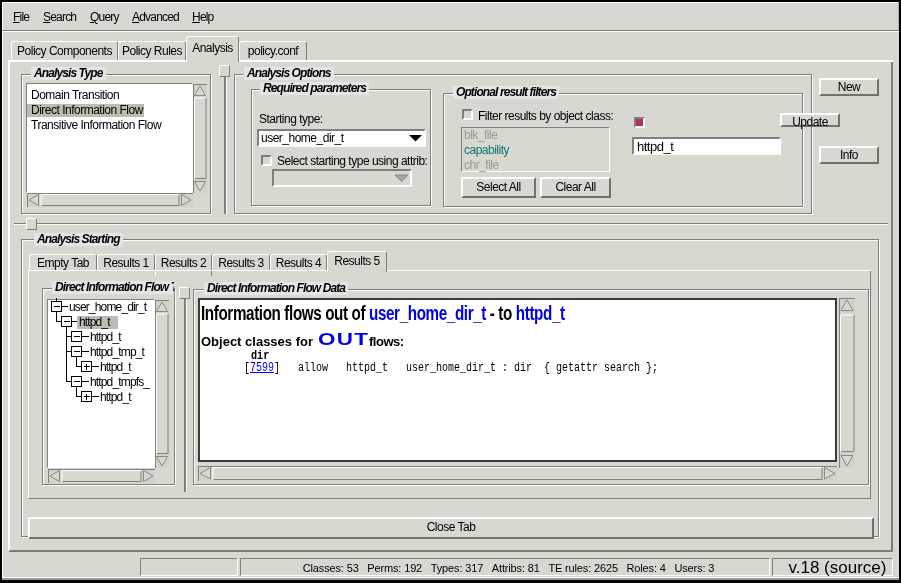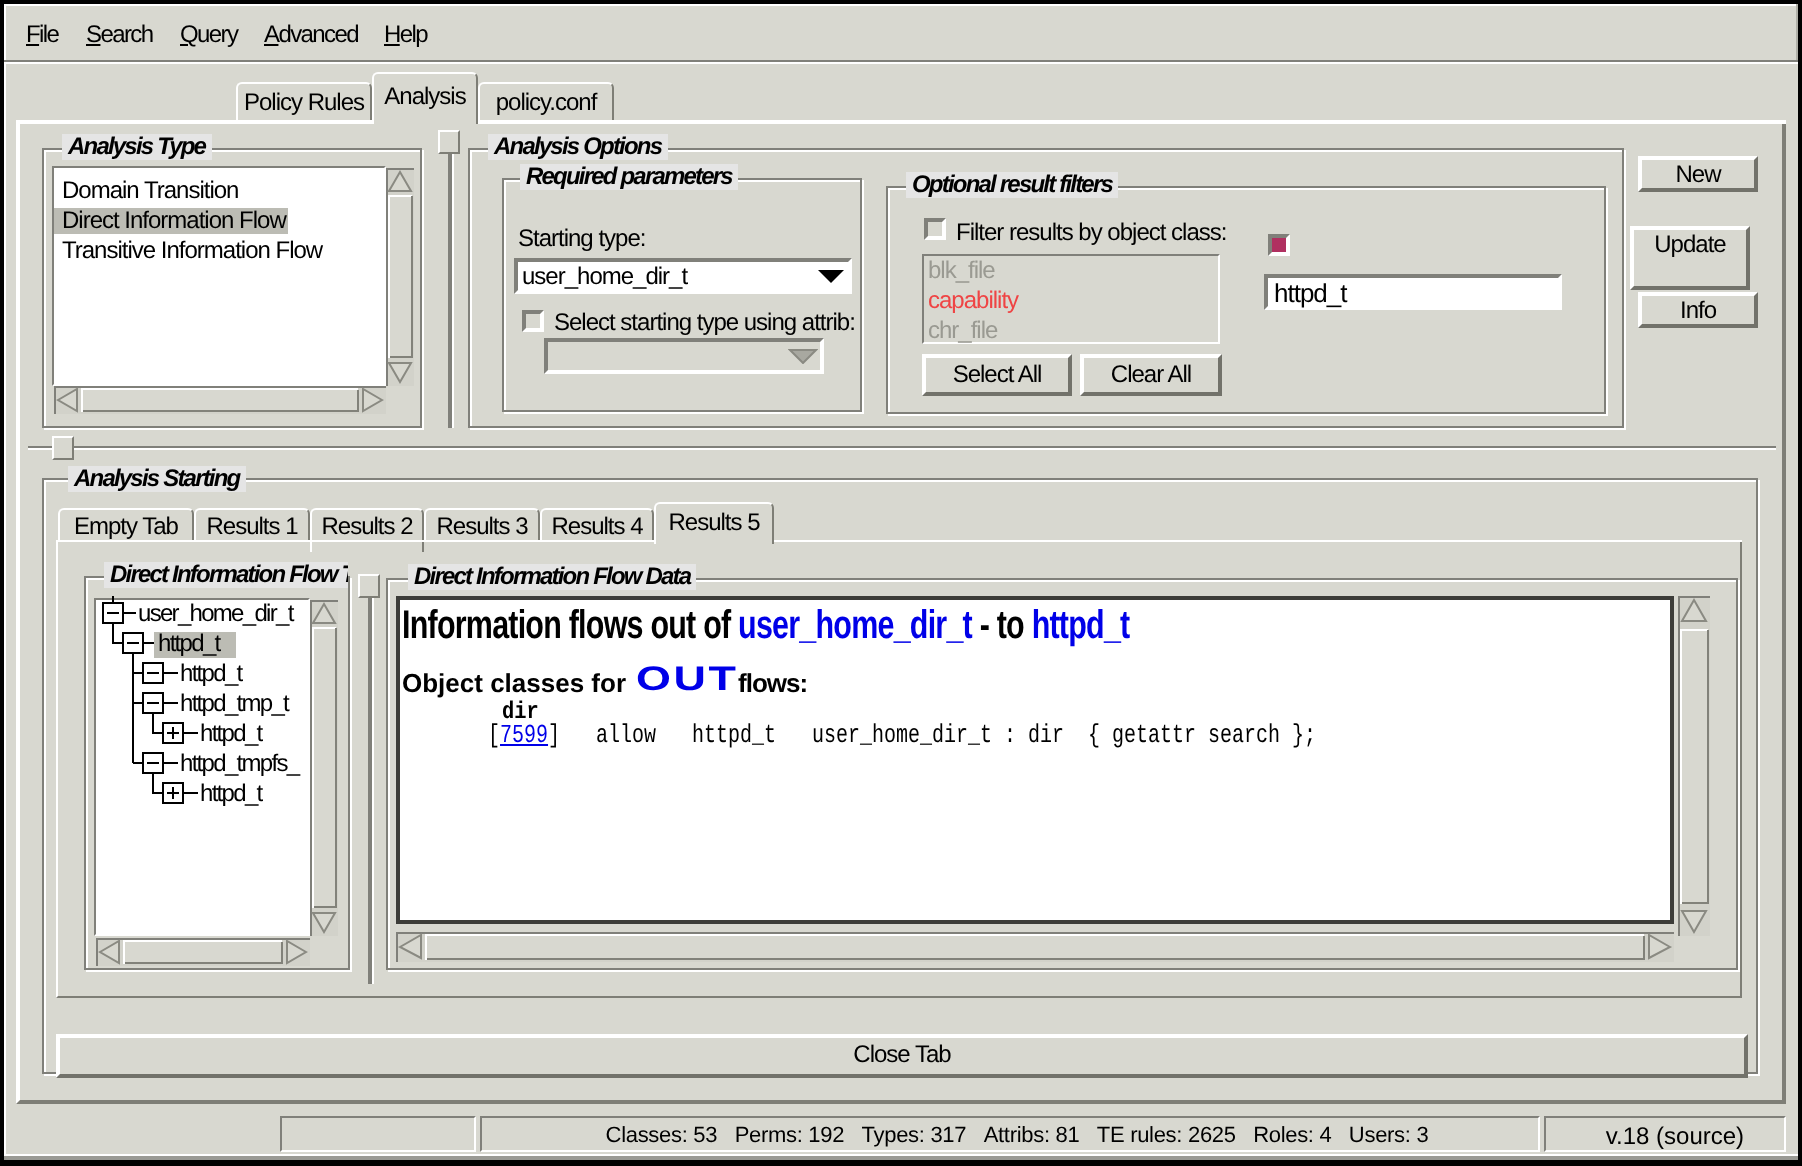--- a/index.html
+++ b/index.html
@@ -36,20 +36,21 @@
 
  <div class="abs" style="left:2px;top:2px;width:897px;height:29px;background:#d8d8d0;border-bottom:1px solid #80807a;box-shadow:0 1px 0 #fff, inset -1px 0 0 #b0b0a8, inset 1px 1px 0 #fff;"></div>
  <div class="abs mnu" style="left:13px;top:10px;"><u>F</u>ile</div>
  <div class="abs mnu" style="left:43px;top:10px;"><u>S</u>earch</div>
  <div class="abs mnu" style="left:90px;top:10px;"><u>Q</u>uery</div>
  <div class="abs mnu" style="left:132px;top:10px;"><u>A</u>dvanced</div>
  <div class="abs mnu" style="left:192px;top:10px;"><u>H</u>elp</div>
 
  <div class="abs" style="left:8px;top:60px;width:885px;height:492px;background:#d8d8d0;border:2px solid;border-color:#fff #7e7e76 #7e7e76 #fff;"></div>
 
+ <div class="tab" style="left:11px;top:41px;width:107px;height:20px;line-height:19px;">Policy Components</div>
  <div class="tab" style="left:118px;top:41px;width:68px;height:20px;line-height:19px;">Policy Rules</div>
  <div class="tab" style="left:239px;top:41px;width:68px;height:20px;line-height:19px;">policy.conf</div>
  <div class="abs" style="left:8px;top:60px;width:885px;height:2px;background:#fff;z-index:4;"></div>
  <div class="tab" style="left:186px;top:36px;width:53px;height:26px;line-height:22px;z-index:5;">Analysis</div>
 
  <div class="lf" style="left:21px;top:74px;width:190px;height:140px;"></div>
  <div class="lfl" style="left:31px;top:67px;">Analysis Type</div>
  <div class="abs" style="left:26px;top:83px;width:167px;height:110px;background:#fff;border:1px solid;border-color:#80807a #fff #fff #80807a;"></div>
  <div class="abs" style="left:31px;top:88px;">Domain Transition</div>
  <div class="abs" style="left:27px;top:104px;width:117px;height:13px;background:#bcbcb4;"></div>
@@ -97,30 +98,30 @@
  <svg style="left:394px;top:174px;" width="15" height="8">
       <polygon points="1,1 14,1 7.5,7.5" fill="#a8a8a0" stroke="#8a8a82" stroke-width="1"></polygon>
     </svg>
 
  <div class="lf" style="left:443px;top:93px;width:360px;height:114px;"></div>
  <div class="lfl" style="left:453px;top:86px;">Optional result filters</div>
  <div class="cb" style="left:462px;top:109px;"></div>
  <div class="abs" style="left:478px;top:109px;">Filter results by object class:</div>
  <div class="sunk1" style="left:461px;top:127px;width:149px;height:45px;background:#d8d8d0;color:#9a9a92;"></div>
  <div class="abs" style="left:464px;top:128px;color:#9a9a92;">blk_file</div>
- <div class="abs" style="left:464px;top:143px;color:#ef4444;">capability</div>
+ <div class="abs" style="left:464px;top:143px;color:#0f766e;">capability</div>
  <div class="abs" style="left:464px;top:158px;color:#9a9a92;">chr_file</div>
  <div class="btn" style="left:461px;top:177px;width:75px;height:21px;line-height:16px;">Select All</div>
  <div class="btn" style="left:540px;top:177px;width:71px;height:21px;line-height:16px;">Clear All</div>
  <div class="cb" style="left:634px;top:117px;background:#b03060;"></div>
  <div class="sunk2" style="left:632px;top:137px;width:149px;height:18px;background:#fff;"></div>
  <div class="abs" style="left:637px;top:139px;font-size:13px;">httpd_t</div>
 
  <div class="btn" style="left:819px;top:78px;width:60px;height:18px;line-height:15px;">New</div>
- <div class="btn" style="left:815px;top:113px;width:60px;height:32px;line-height:15px;">Update</div>
+ <div class="btn" style="left:780px;top:113px;width:60px;height:14px;line-height:15px;">Update</div>
  <div class="btn" style="left:819px;top:146px;width:60px;height:18px;line-height:15px;">Info</div>
 
  <div class="abs" style="left:14px;top:223px;width:874px;height:1px;background:#80807a;box-shadow:0 1px 0 #fff;"></div>
  <div class="abs" style="left:26px;top:218px;width:11px;height:12px;background:#d8d8d0;border:1px solid;border-color:#fff #7e7e76 #7e7e76 #fff;"></div>
 
  <div class="lf" style="left:21px;top:239px;width:858px;height:298px;"></div>
  <div class="lfl" style="left:34px;top:233px;">Analysis Starting</div>
 
  <div class="abs" style="left:28px;top:270px;width:843px;height:229px;background:#d8d8d0;border:1px solid;border-color:#fff #7e7e76 #7e7e76 #fff;"></div>
 
@@ -237,14 +238,14 @@
   <rect x="15" y="1.5" width="609" height="12" fill="#d8d8d0"></rect>
   <path d="M15 14 L15 1.5 L624 1.5" stroke="#fff" fill="none"></path>
   <path d="M15.5 13.5 L624 13.5 L624 2" stroke="#82827a" fill="none"></path>
   <polygon points="637,7.5 626.5,1.5 626.5,13" fill="#d8d8d0" stroke="#8a8a82" stroke-width="1"></polygon>
  </svg>
 
  <div class="btn" style="left:28px;top:505px;width:846px;height:22px;line-height:17px;margin-top:12px;">Close Tab</div>
 
  <div class="sunk1" style="left:140px;top:558px;width:98px;height:18px;"></div>
  <div class="sunk1" style="left:240px;top:558px;width:530px;height:18px;font-size:11px;letter-spacing:-0.15px;text-align:center;text-indent:7px;line-height:18px;">Classes: 53&nbsp;&nbsp;&nbsp;Perms: 192&nbsp;&nbsp;&nbsp;Types: 317&nbsp;&nbsp;&nbsp;Attribs: 81&nbsp;&nbsp;&nbsp;TE rules: 2625&nbsp;&nbsp;&nbsp;Roles: 4&nbsp;&nbsp;&nbsp;Users: 3</div>
- <div class="sunk1" style="left:772px;top:558px;width:121px;height:18px;font-size:12px;letter-spacing:0;text-align:center;text-indent:10px;line-height:18px;">v.18 (source)</div>
+ <div class="sunk1" style="left:772px;top:558px;width:121px;height:18px;font-size:17px;letter-spacing:0;text-align:center;text-indent:10px;line-height:18px;">v.18 (source)</div>
 </div>
 
 </body></html>

